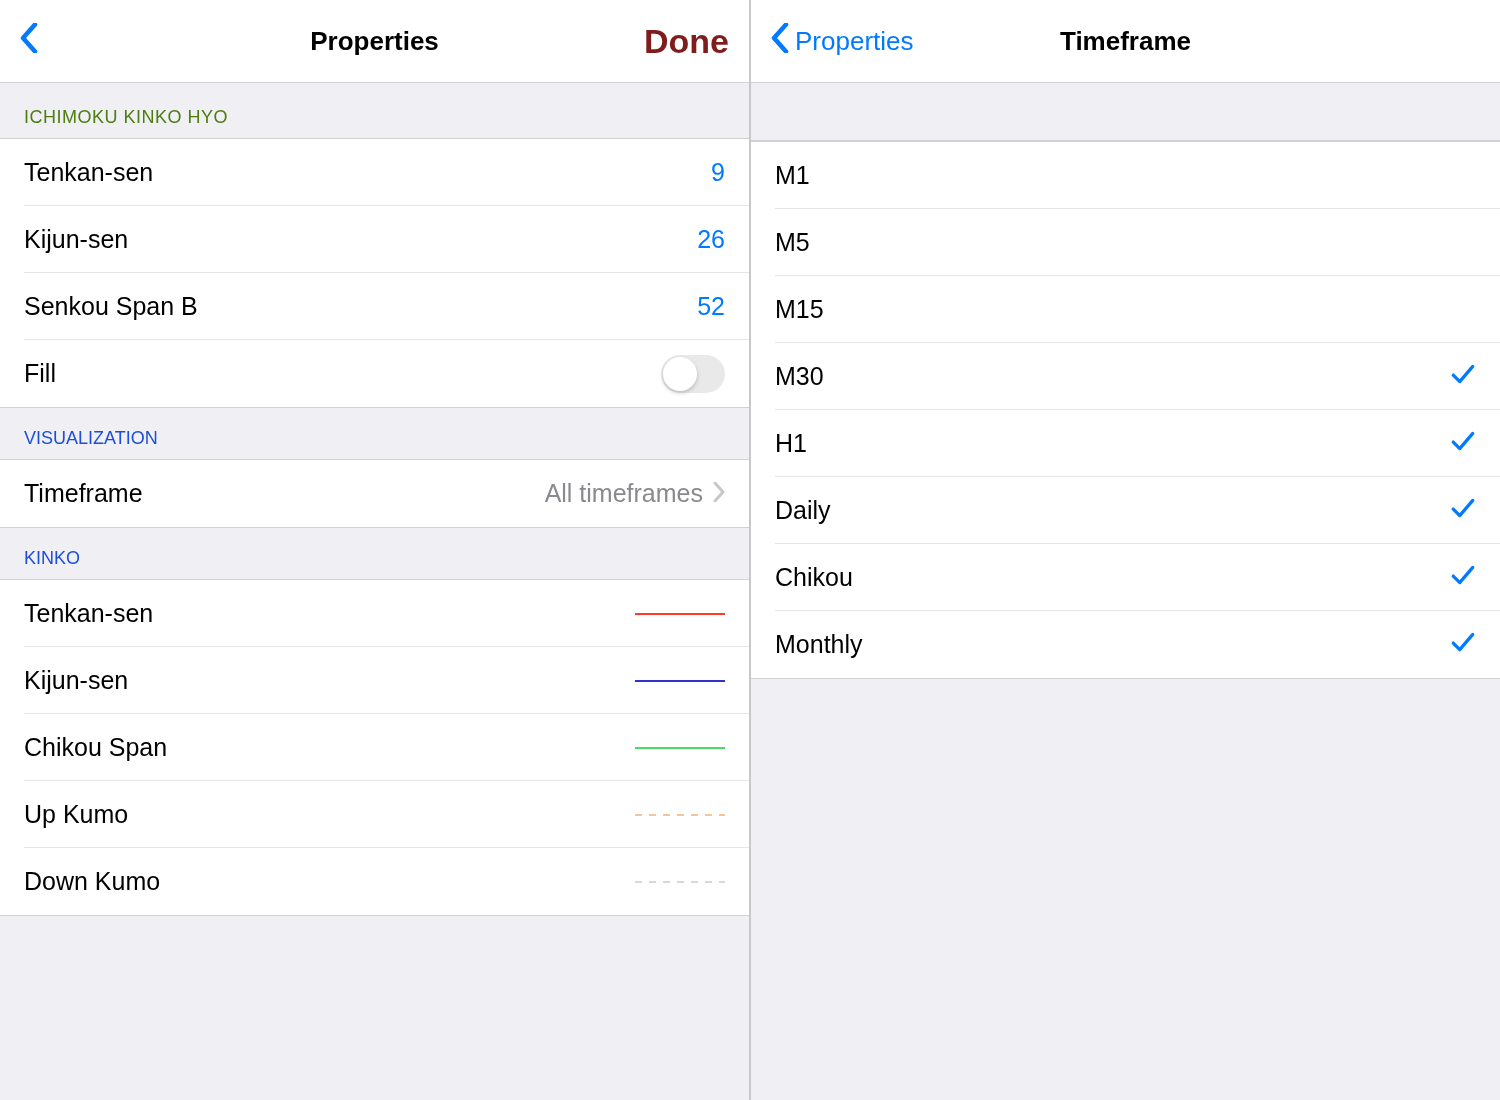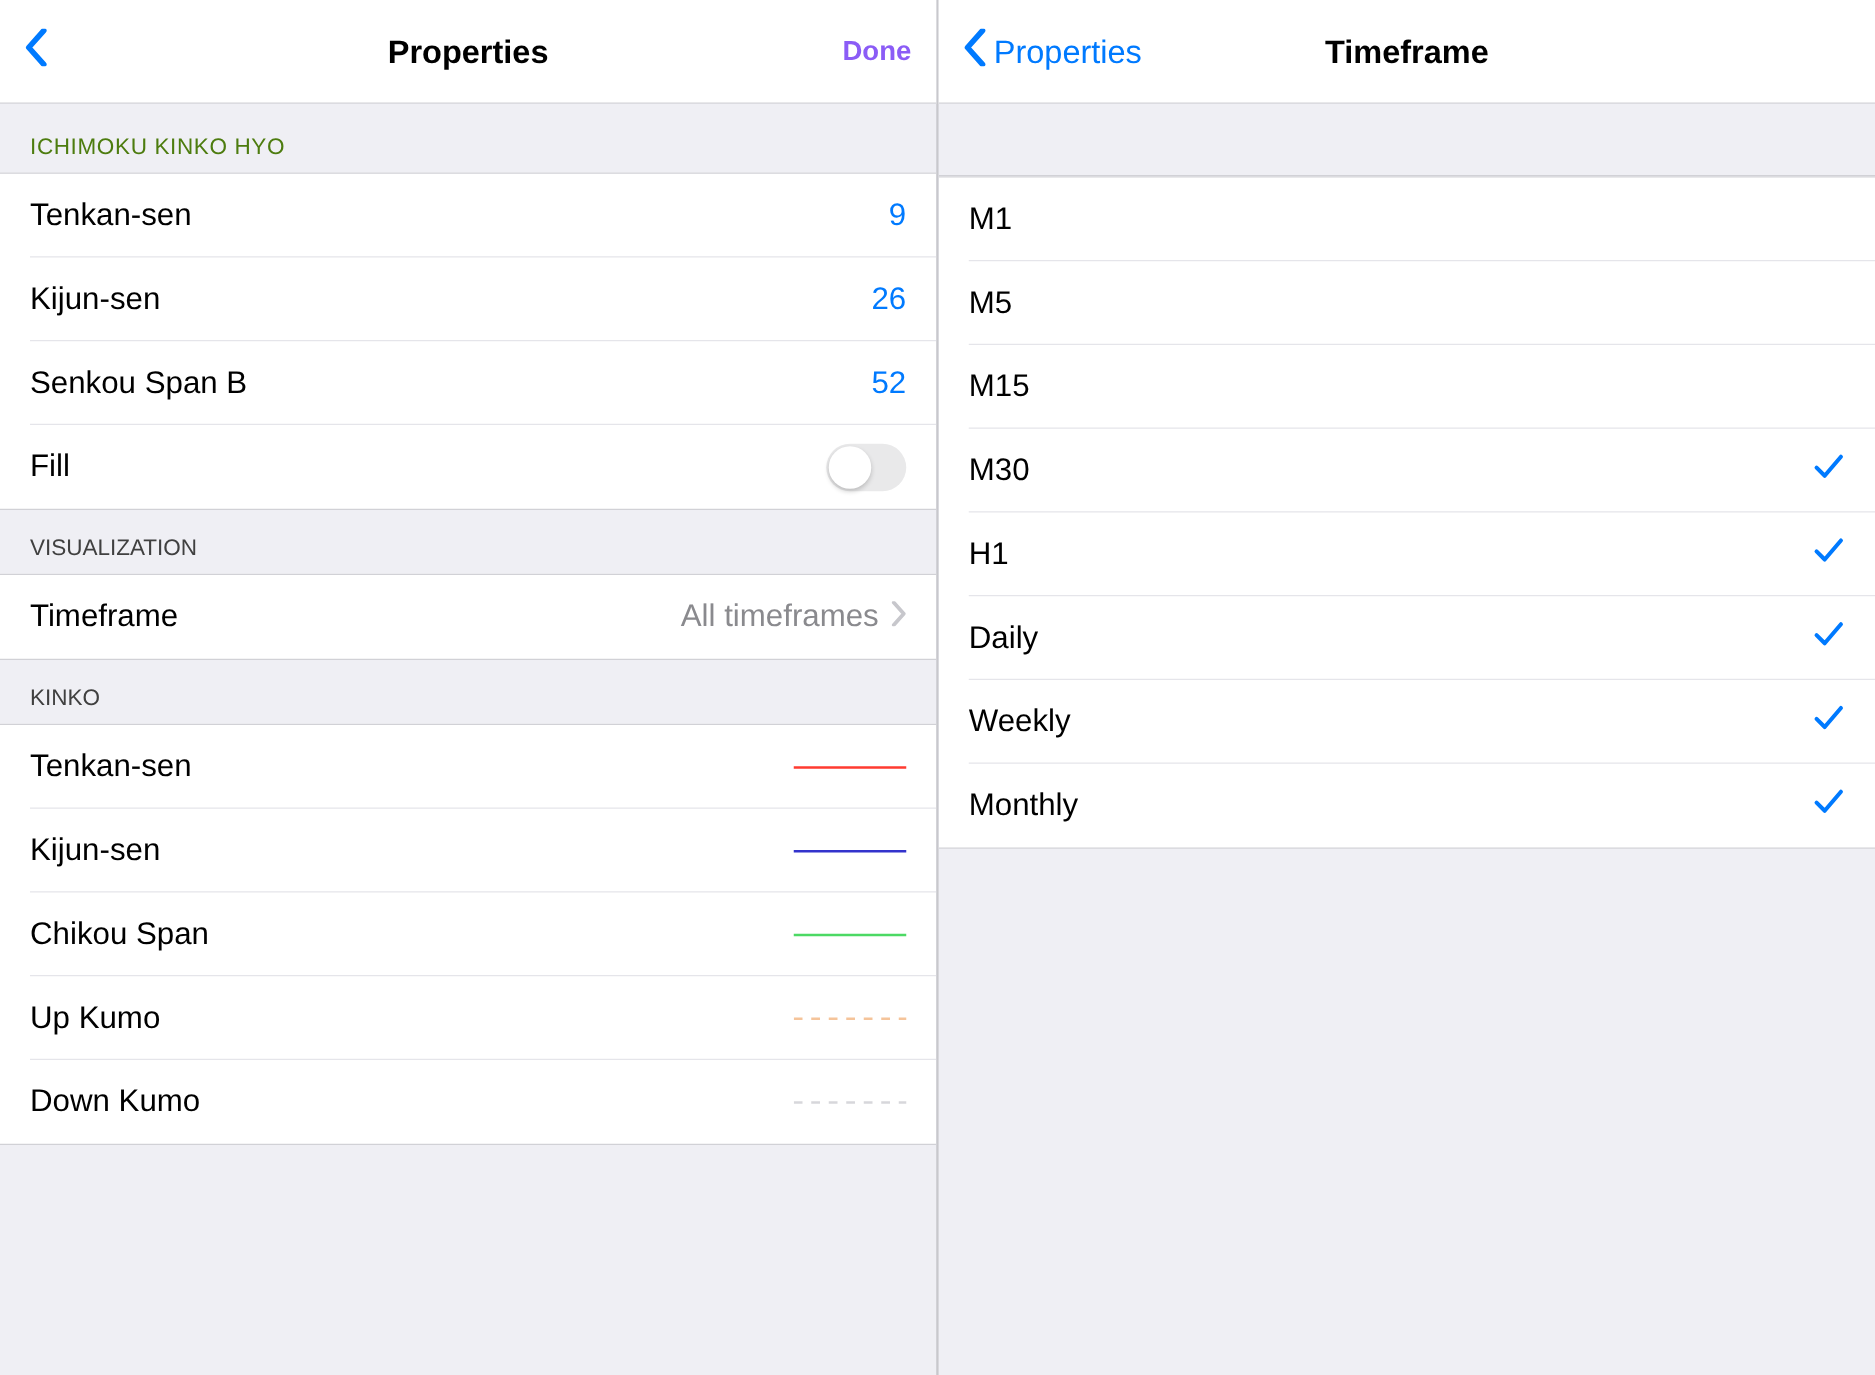--- a/index.html
+++ b/index.html
@@ -39,36 +39,36 @@
     }
     .nav-back {
       display: flex;
       align-items: center;
       color: #007aff;
       font-size: 26px;
       cursor: pointer;
     }
     .nav-back svg { width: 18px; height: 30px; margin-right: 6px; }
     .nav-done {
-      color: #8b5cf6;
-      font-size: 22px;
+      color: #7f1d1d;
+      font-size: 34px;
       font-weight: 600;
       cursor: pointer;
     }
     .section-header {
       font-size: 18px;
       color: #4d7c0f;
       padding: 24px 24px 10px 24px;
       text-transform: uppercase;
       letter-spacing: 0.5px;
       background: #efeff4;
     }
     .section-header-small {
       font-size: 18px;
-      color: #404040;
+      color: #1d4ed8;
       padding: 20px 24px 10px 24px;
       background: #efeff4;
     }
     .cell-group {
       background: #fff;
     }
     .cell {
       display: flex;
       align-items: center;
       justify-content: space-between;
@@ -261,21 +261,21 @@
               <polyline points="3,13 9,19 21,5"></polyline>
             </svg></span>
         </div>
         <div class="cell">
           <span>Daily</span>
           <span class="checkmark"><svg viewBox="0 0 24 24" fill="none" stroke="#007aff" stroke-width="3" stroke-linecap="round" stroke-linejoin="round">
               <polyline points="3,13 9,19 21,5"></polyline>
             </svg></span>
         </div>
         <div class="cell">
-          <span>Weekly</span>
+          <span>Chikou</span>
           <span class="checkmark"><svg viewBox="0 0 24 24" fill="none" stroke="#007aff" stroke-width="3" stroke-linecap="round" stroke-linejoin="round">
               <polyline points="3,13 9,19 21,5"></polyline>
             </svg></span>
         </div>
         <div class="cell">
           <span>Monthly</span>
           <span class="checkmark"><svg viewBox="0 0 24 24" fill="none" stroke="#007aff" stroke-width="3" stroke-linecap="round" stroke-linejoin="round">
               <polyline points="3,13 9,19 21,5"></polyline>
             </svg></span>
         </div>

